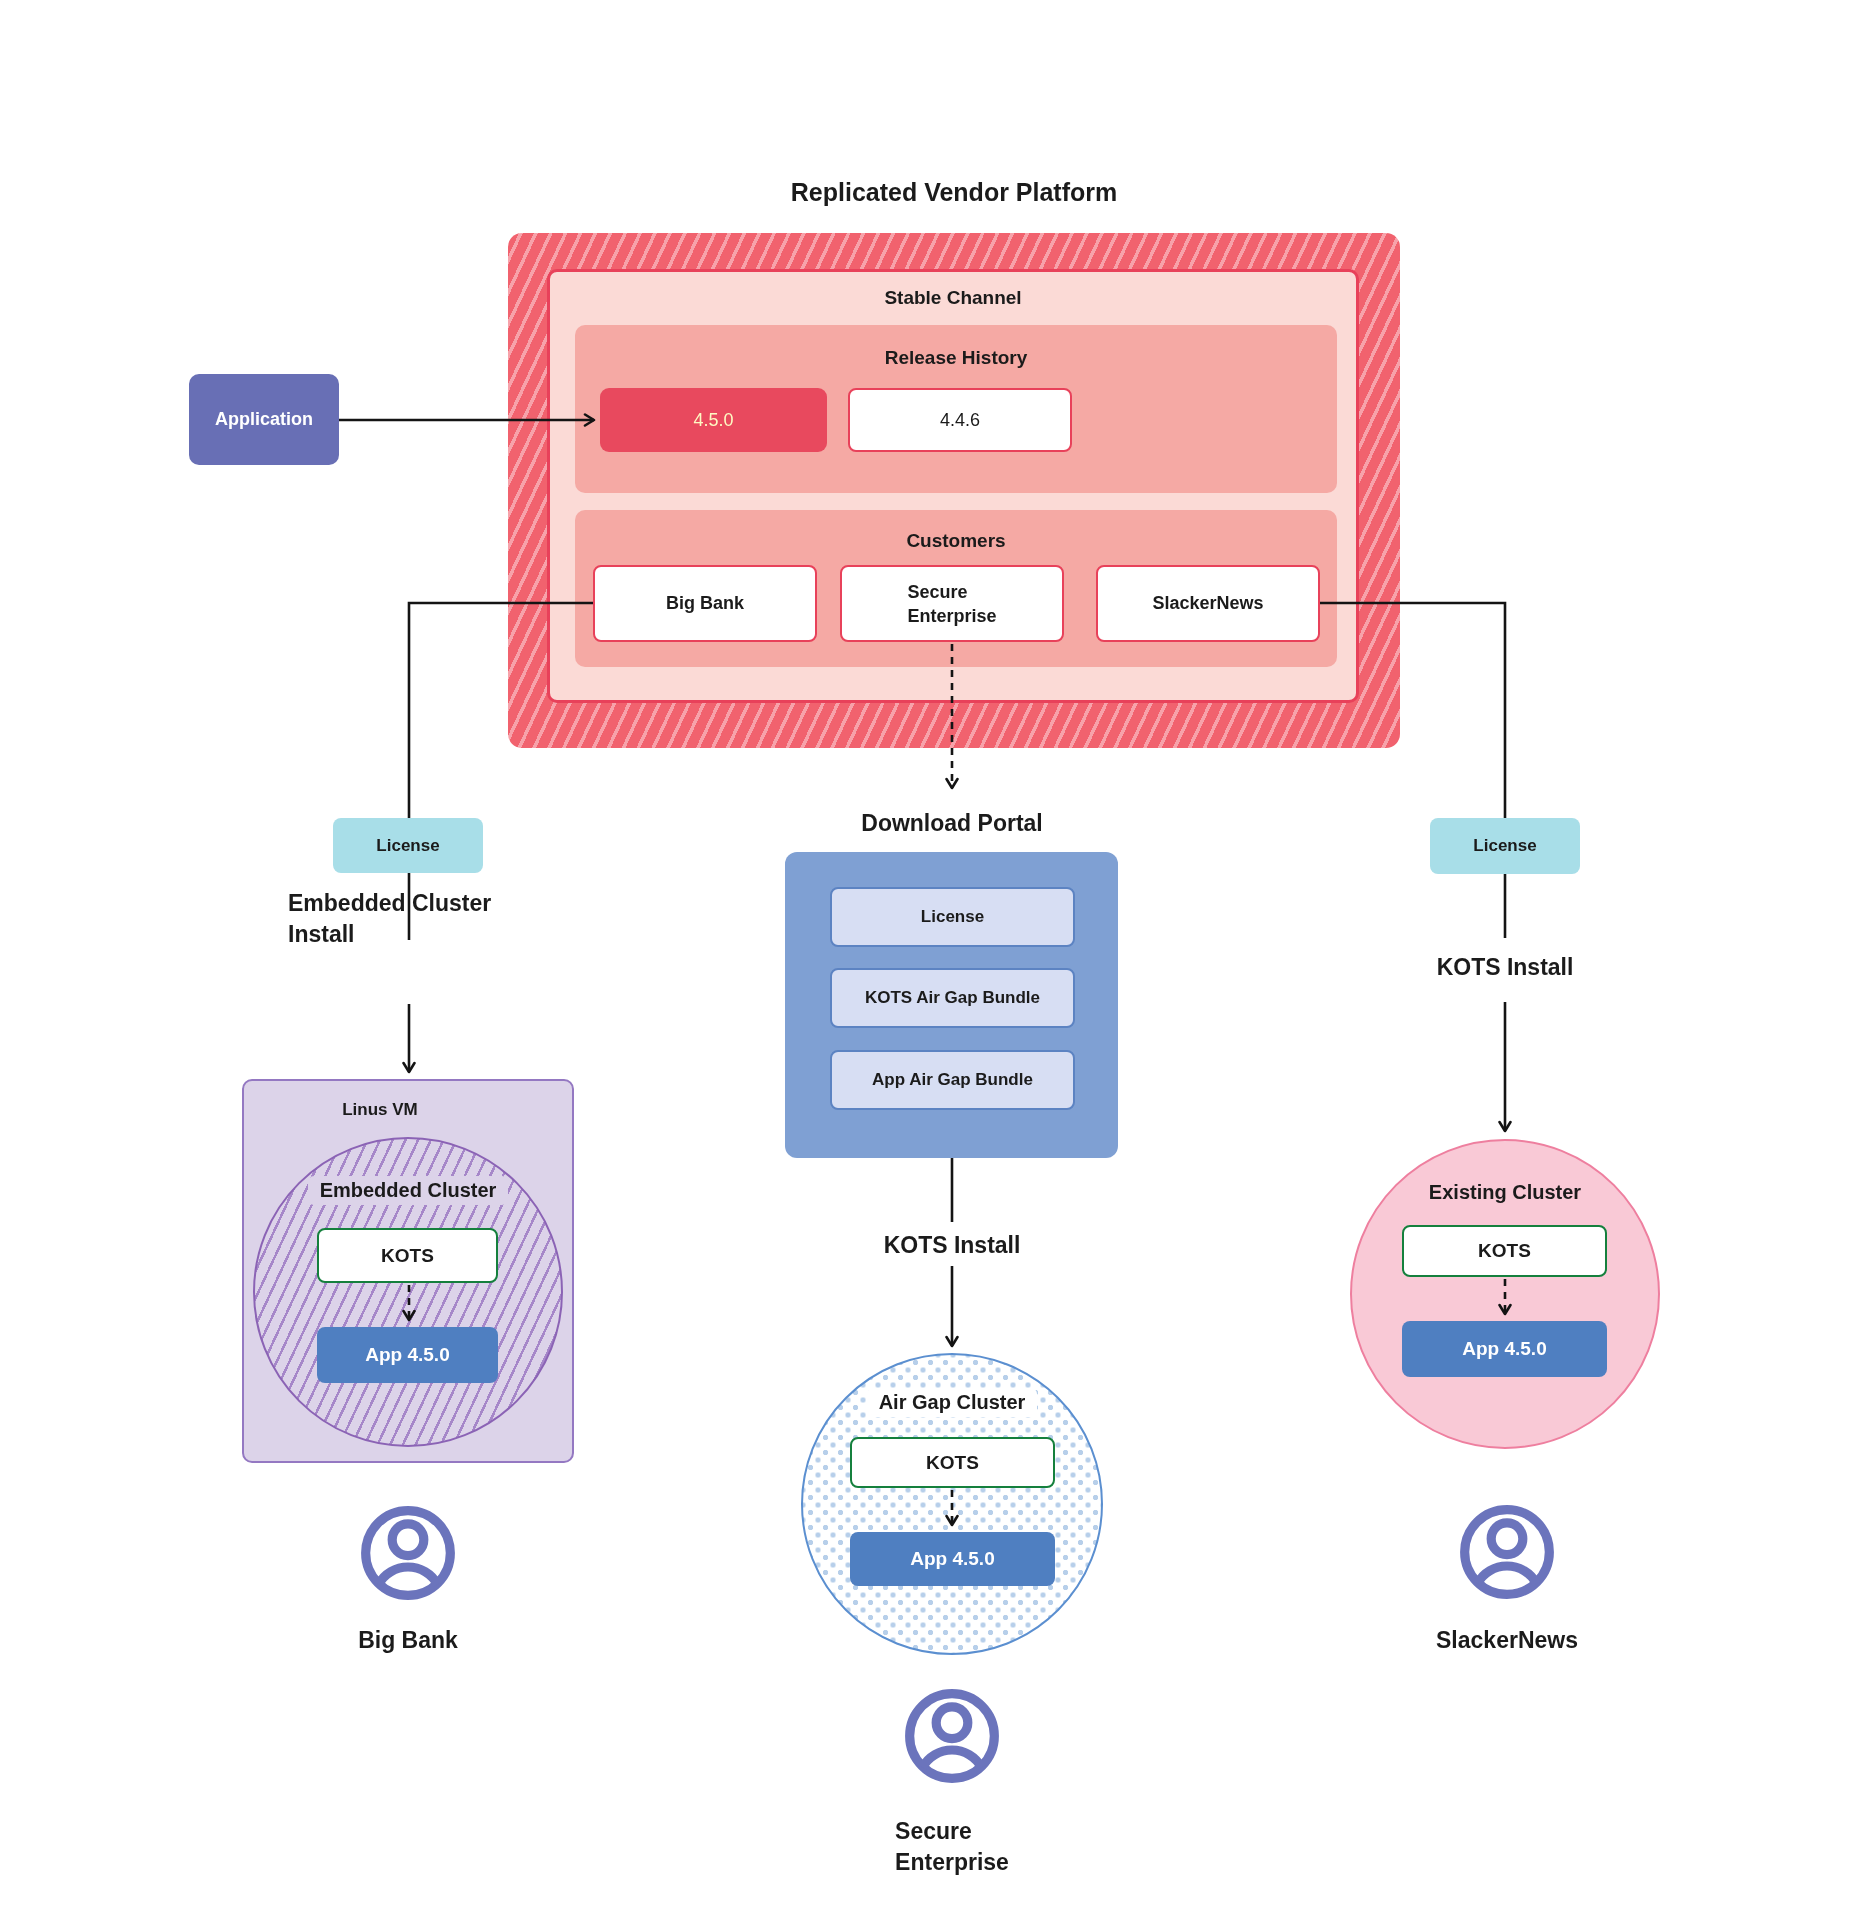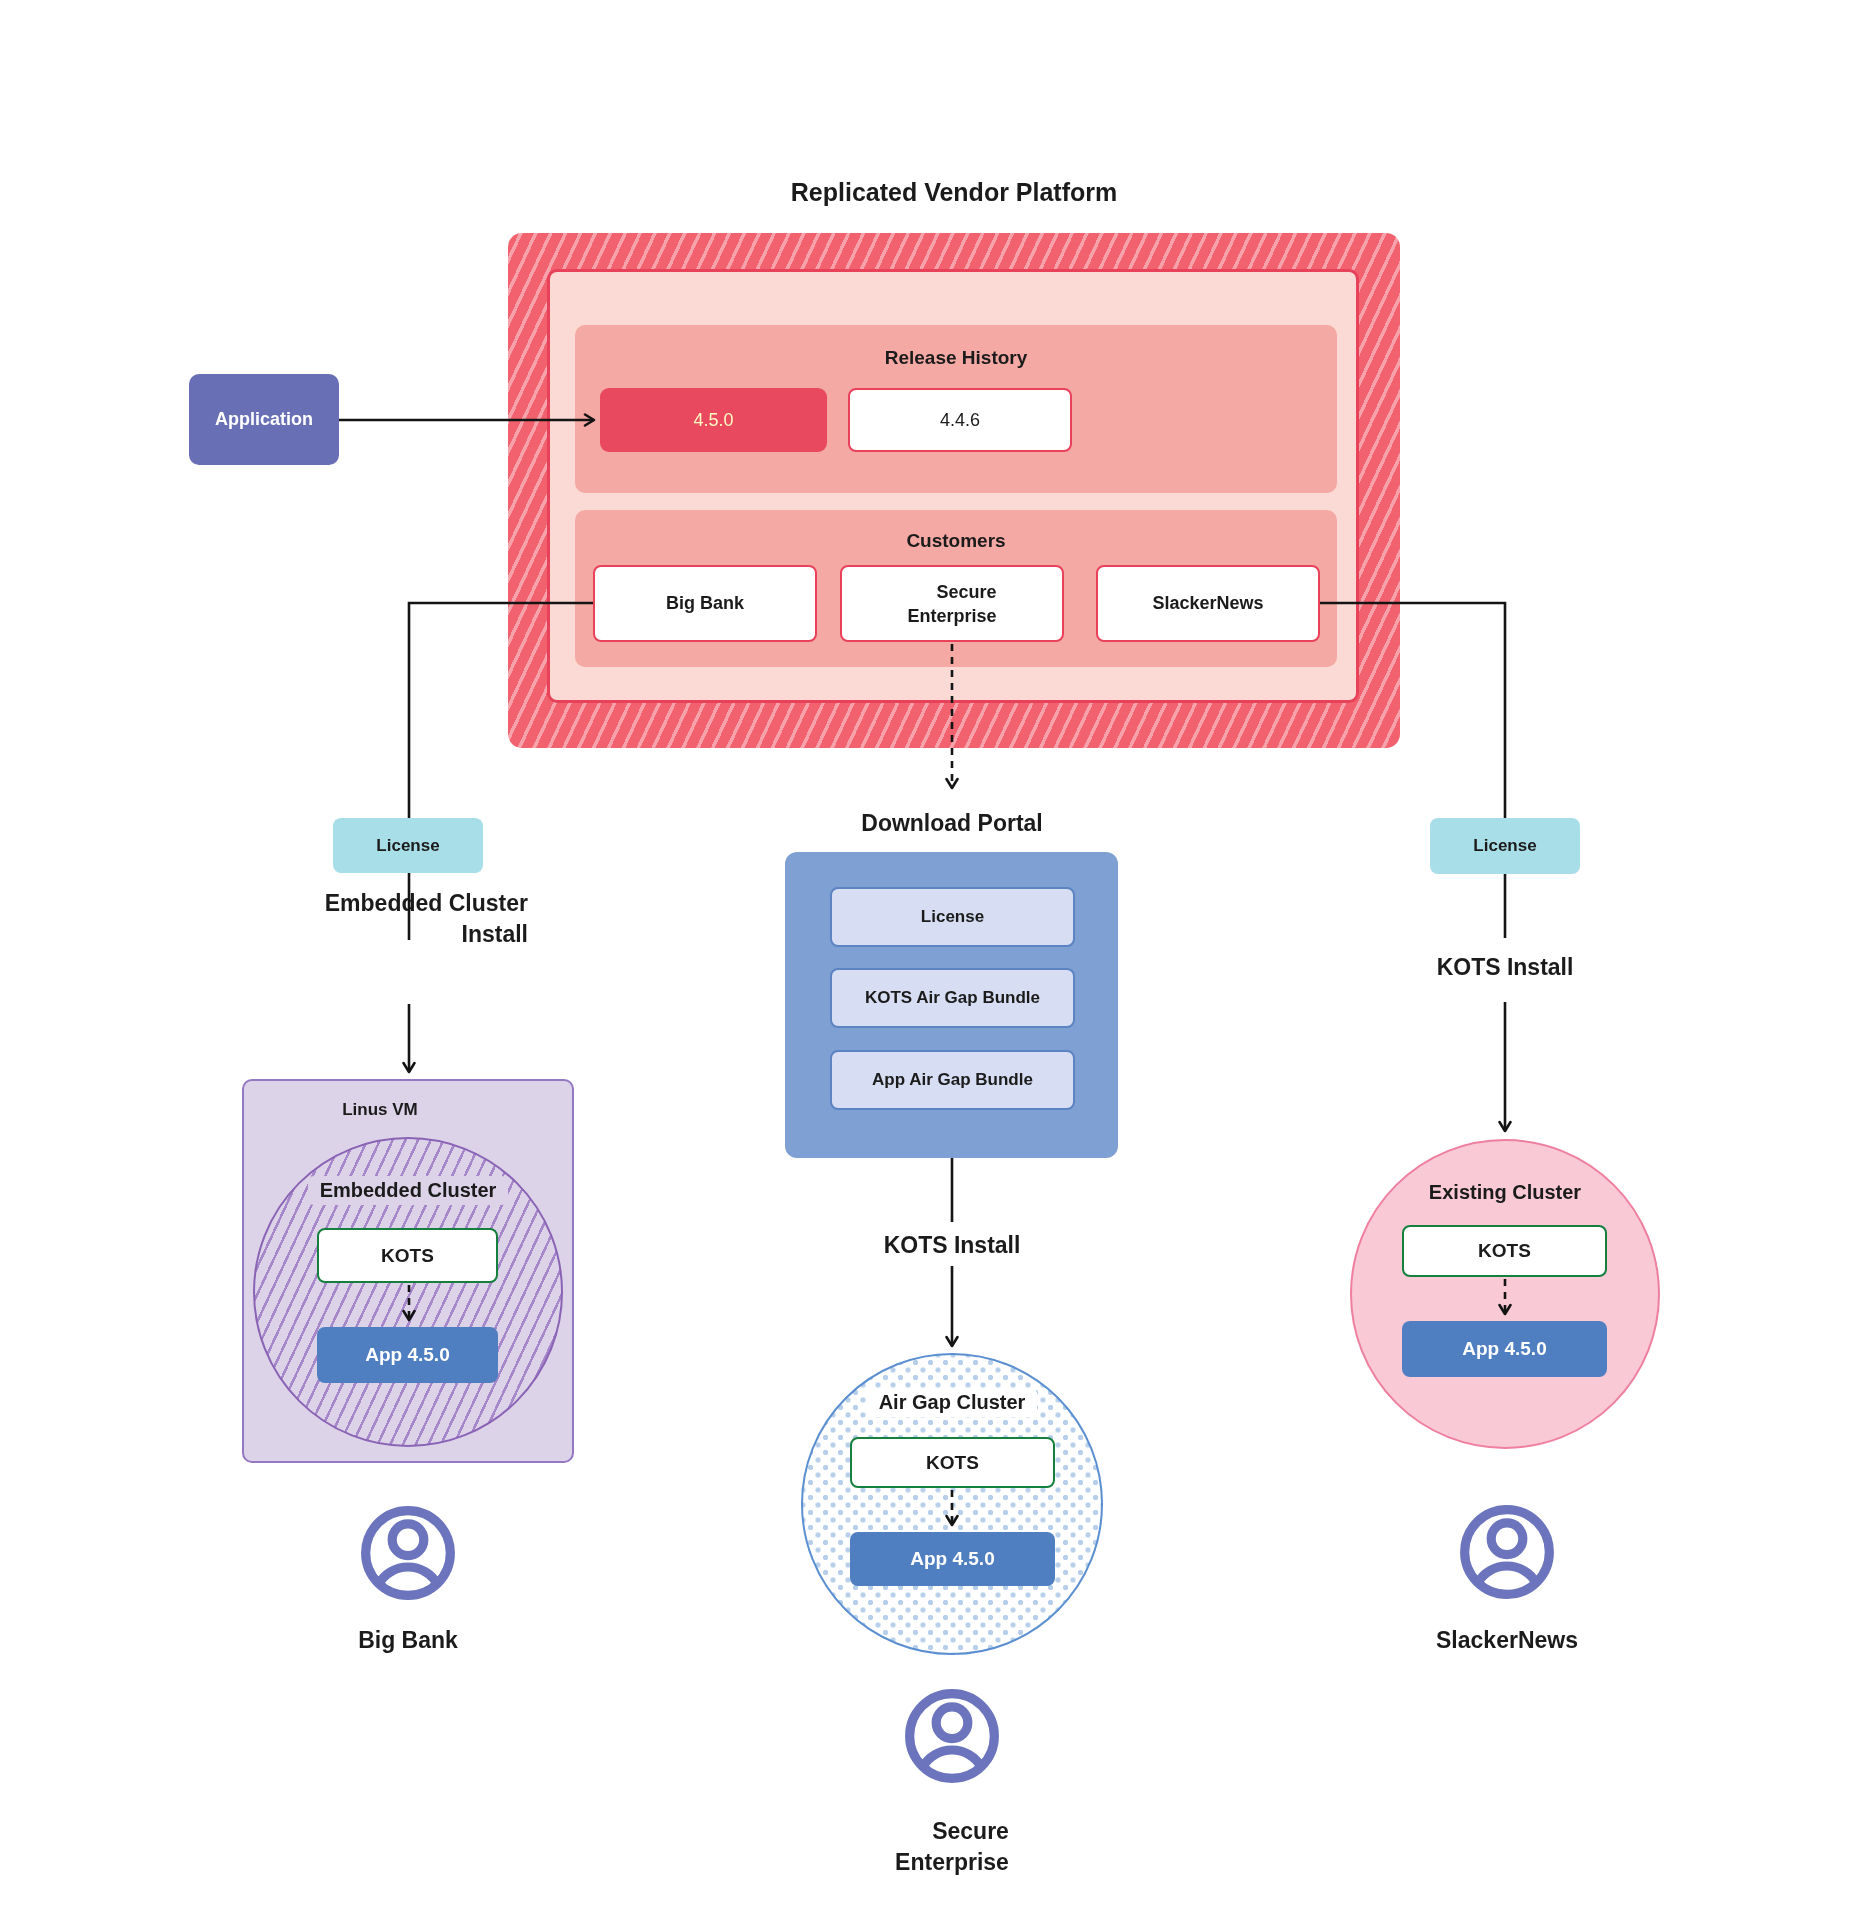--- a/index.html
+++ b/index.html
@@ -1,19 +1,19 @@
 <!DOCTYPE html>
 <html><head>
 <meta charset="utf-8">
 <style>
   html,body{margin:0;padding:0;background:#fff}
   .canvas{position:relative;width:1851px;height:1927px;background:#fff;overflow:hidden;
           font-family:"Liberation Sans",sans-serif;color:#1b1b1b}
   .abs{position:absolute;box-sizing:border-box}
-  .flexc{display:flex;align-items:center;justify-content:center;text-align:right}
+  .flexc{display:flex;align-items:center;justify-content:center;text-align:left}
   .pre{white-space:pre-line}
 
   .title{font-size:25px;font-weight:600}
   .sect-label{font-size:19px;font-weight:600}
   .box-label{font-size:18px;font-weight:600}
   .free-label{font-size:23px;font-weight:600;line-height:31px}
   .small-label{font-size:17px;font-weight:600}
   .circ-label{font-size:20px;font-weight:600}
 
   .hatch-red{background:repeating-linear-gradient(115deg,#F1626E 0 10px,#F7A2AA 10px 13.5px);border-radius:14px}
@@ -44,20 +44,21 @@
 </head>
 <body>
 
 <div class="canvas">
 
   <div class="abs flexc title" style="left:654px;top:176px;width:600px;height:32px">Replicated Vendor Platform</div>
 
   <div class="abs hatch-red" style="left:508px;top:233px;width:892px;height:515px"></div>
 
   <div class="abs stable" style="left:547px;top:269px;width:812px;height:434px"></div>
+  <div class="abs flexc sect-label" style="left:547px;top:286px;width:812px;height:24px">Stable Channel</div>
 
   <div class="abs subpanel" style="left:575px;top:325px;width:762px;height:168px"></div>
   <div class="abs flexc sect-label" style="left:575px;top:346px;width:762px;height:24px">Release History</div>
   <div class="abs flexc rel-hot" style="left:600px;top:388px;width:227px;height:64px">4.5.0</div>
   <div class="abs flexc white-red" style="left:848px;top:388px;width:224px;height:64px;font-size:18px">4.4.6</div>
 
   <div class="abs subpanel" style="left:575px;top:510px;width:762px;height:157px"></div>
   <div class="abs flexc sect-label" style="left:575px;top:529px;width:762px;height:24px">Customers</div>
   <div class="abs flexc white-red box-label" style="left:593px;top:565px;width:224px;height:77px">Big Bank</div>
   <div class="abs flexc white-red box-label pre" style="left:840px;top:565px;width:224px;height:77px;line-height:24px">Secure

